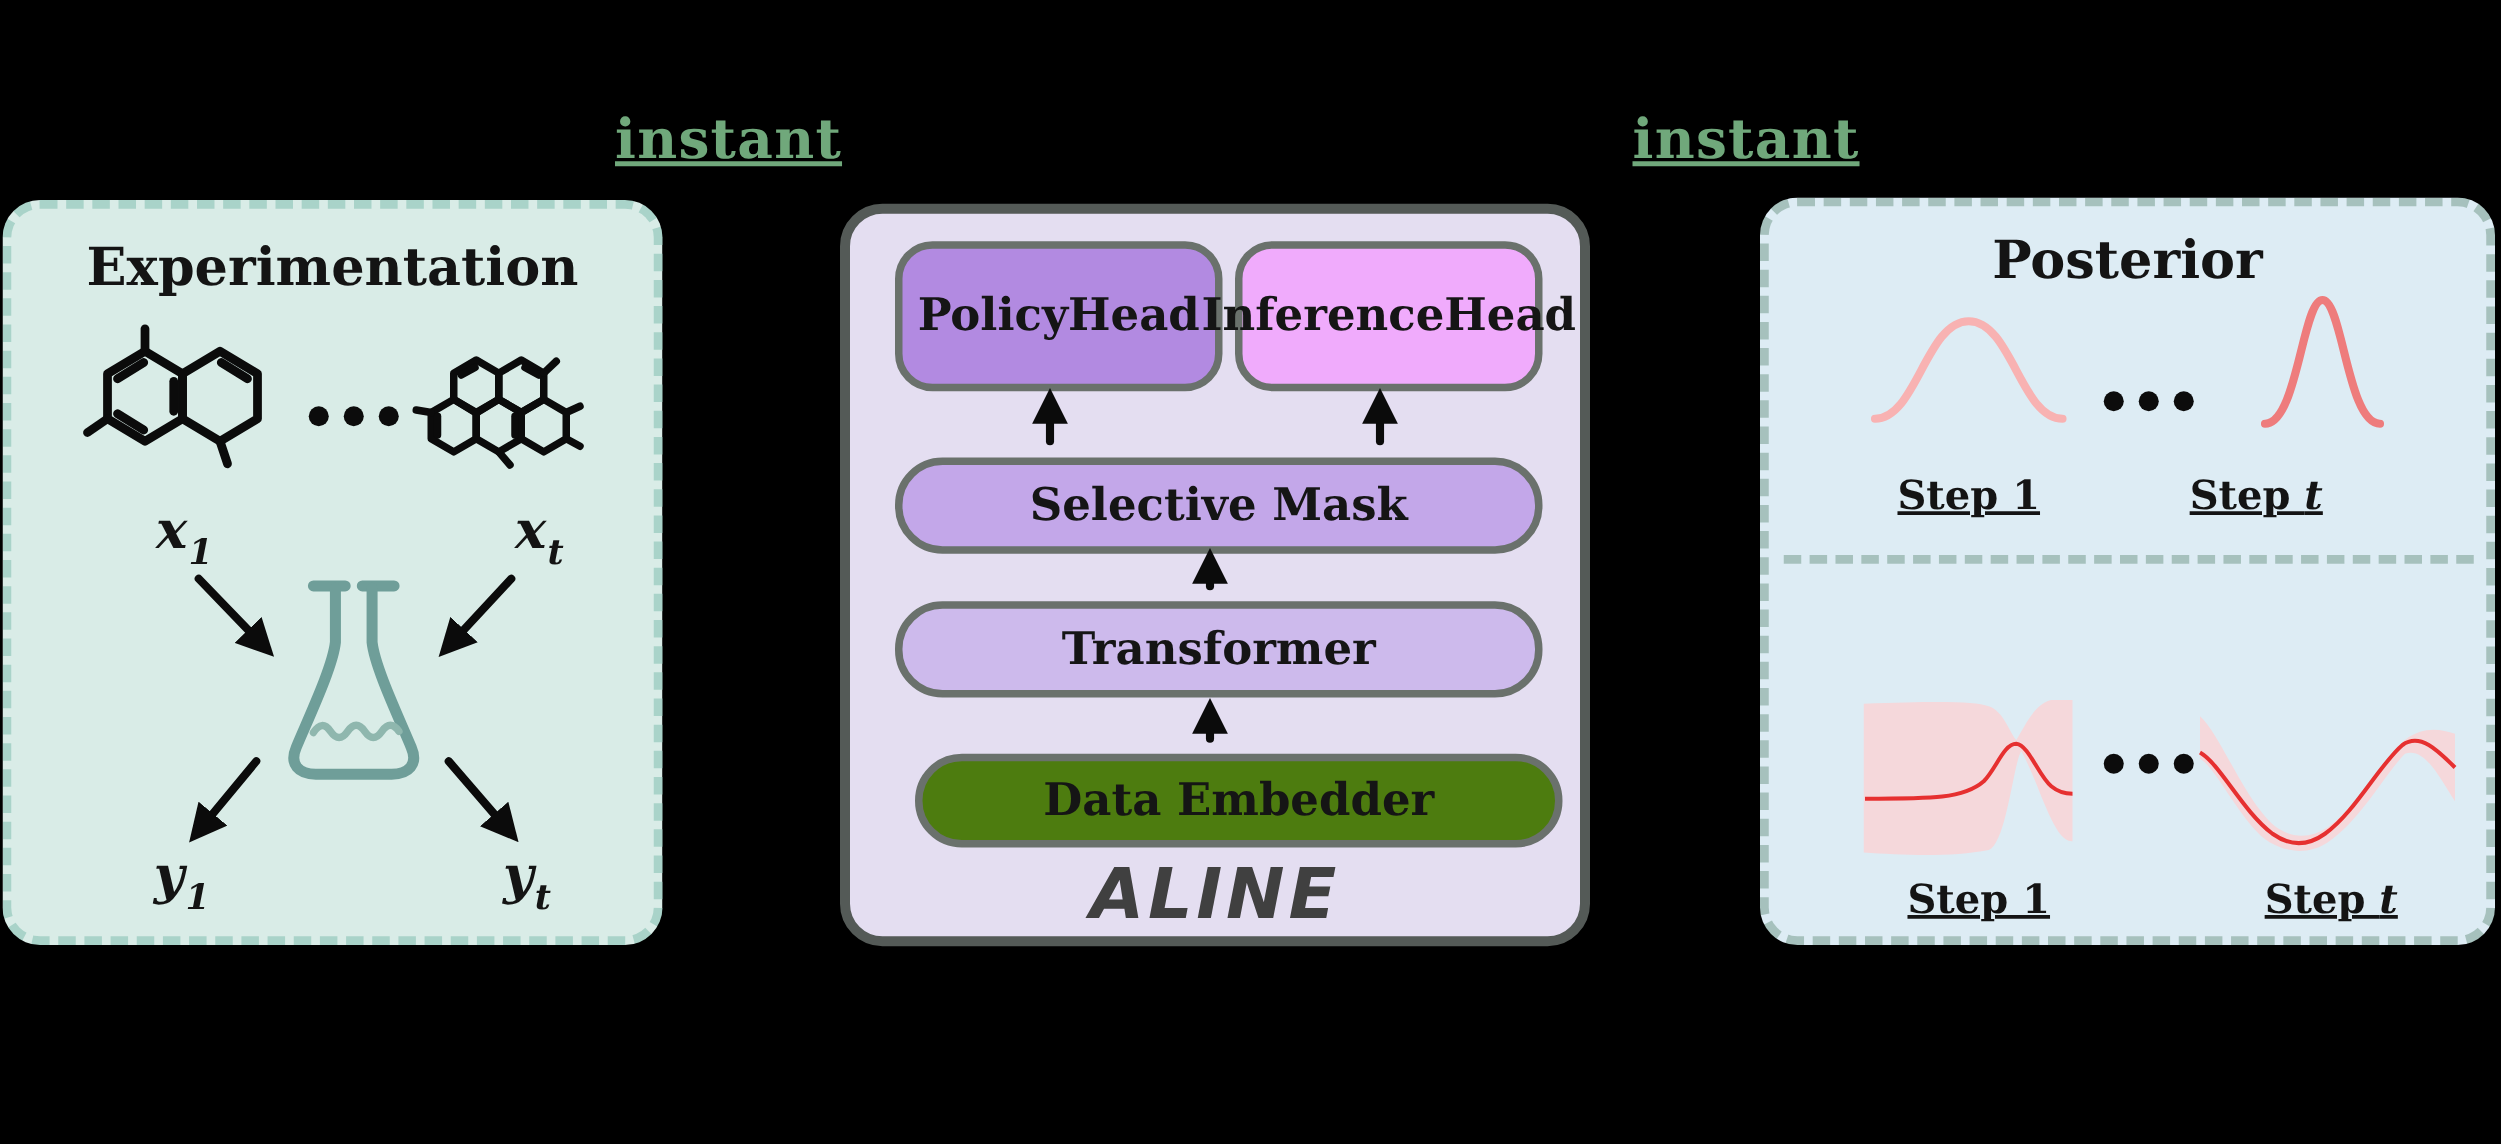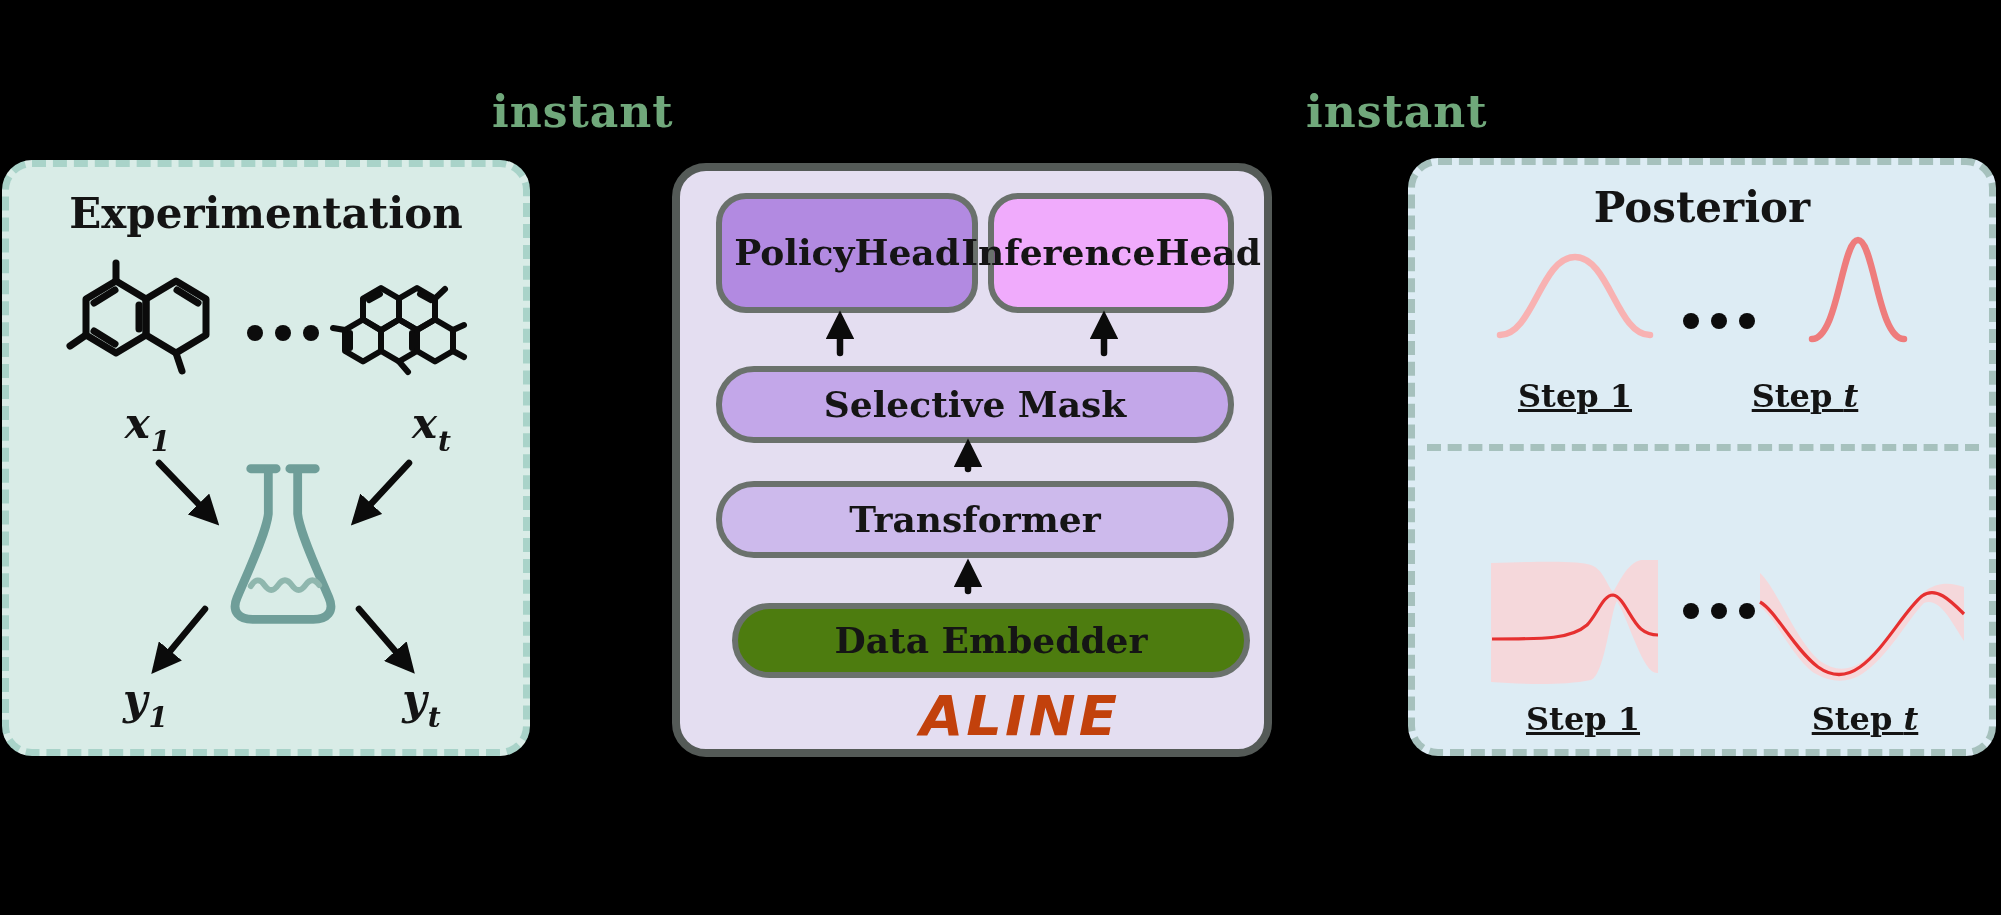--- a/index.html
+++ b/index.html
@@ -1,19 +1,19 @@
 <!DOCTYPE html>
 <html><head>
 <meta charset="utf-8">
 <style>
   html,body{margin:0;padding:0;background:#000;}
   #canvas{position:relative;width:2001px;height:915px;background:#000;overflow:hidden;
           font-family:"DejaVu Serif","Liberation Serif",serif;color:#141414;}
 
-  .instant{position:absolute;top:86px;font-size:44px;font-weight:bold;color:#70a87b;letter-spacing:1px;}
+  .instant{position:absolute;top:86px;font-size:44px;font-weight:bold;color:#70a87b;letter-spacing:1px;text-decoration:underline;}
 
   
   .panel{position:absolute;box-sizing:border-box;border-radius:30px;}
   #panel-experiment{left:2px;top:160px;width:528px;height:596px;background:#d9ece7;border:7px dashed #a9d3c9;}
   #panel-aline{left:672px;top:163px;width:600px;height:594px;background:#e4def1;border:8px solid #545a57;border-radius:34px;}
   #panel-posterior{left:1408px;top:158px;width:588px;height:598px;background:#ddecf4;border:7px dashed #a6c1bd;}
 
   .panel-title{position:absolute;left:0;width:100%;text-align:center;font-weight:bold;font-size:42px;}
 
   
@@ -26,21 +26,21 @@
   .aline-box{position:absolute;box-sizing:border-box;border:6px solid #6a716c;border-radius:30px;
              display:flex;flex-direction:row;align-items:center;justify-content:center;
              font-weight:bold;font-size:36px;line-height:1.38;text-align:center;color:#151515;}
   #box-policy{left:36px;top:22px;width:262px;height:120px;background:#b28ae1;}
   #box-inference{left:308px;top:22px;width:246px;height:120px;background:#f0abfc;}
   #box-selective{left:36px;top:195px;width:518px;height:77px;background:#c3a7e9;border-radius:38px;}
   #box-transformer{left:36px;top:310px;width:518px;height:77px;background:#cdbaec;border-radius:38px;}
   #box-embedder{left:52px;top:432px;width:518px;height:75px;background:#4d7c0f;border-radius:38px;}
   #aline-brand{position:absolute;left:0;top:512px;width:100%;text-align:center;
                font-family:"DejaVu Sans","Liberation Sans",sans-serif;font-style:italic;font-weight:bold;
-               font-size:56px;letter-spacing:3px;color:#c2410c;padding-left:48px;}
+               font-size:56px;letter-spacing:3px;color:#404040;}
 
   
   .step-label{position:absolute;font-size:32px;font-weight:bold;text-align:center;text-decoration:underline;}
   .step-label .var{font-style:italic;font-weight:bold;}
   #posterior-divider{position:absolute;left:12px;top:279px;width:552px;border-top:7px dashed #a6c1bd;}
 
   .abs{position:absolute;}
   svg{display:block;overflow:visible;}
 </style>
 </head>

